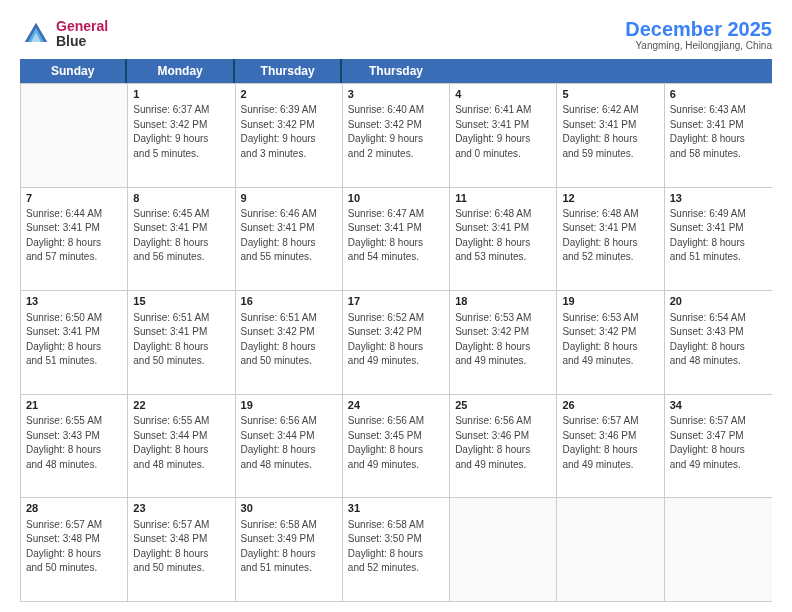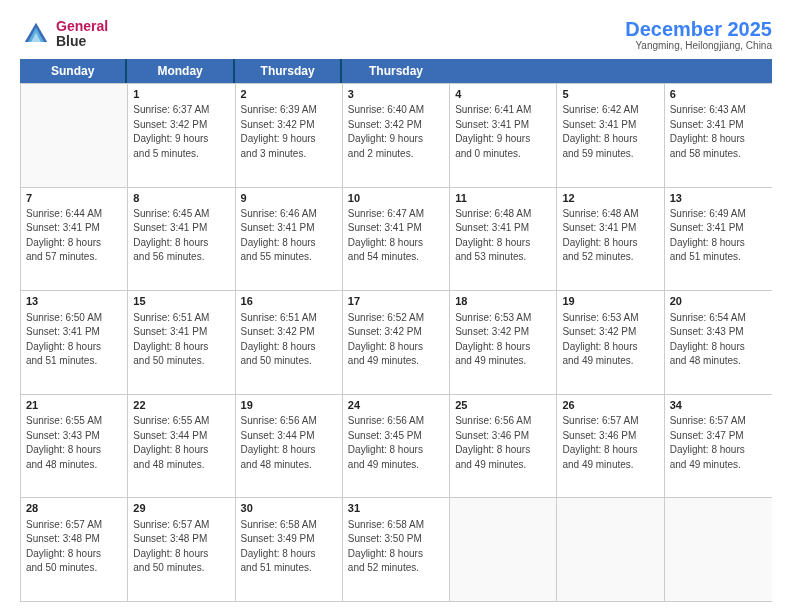--- a/index.html
+++ b/index.html
@@ -256,21 +256,21 @@
             <span class="day-num">34</span>
             <div class="day-info">Sunrise: 6:57 AM<br>Sunset: 3:47 PM<br>Daylight: 8 hours<br>and 49 minutes.</div>
           </div>
         </div>
         <div class="cal-row">
           <div class="cal-cell">
             <span class="day-num">28</span>
             <div class="day-info">Sunrise: 6:57 AM<br>Sunset: 3:48 PM<br>Daylight: 8 hours<br>and 50 minutes.</div>
           </div>
           <div class="cal-cell">
-            <span class="day-num">29</span>
+            <span class="day-num">23</span>
             <div class="day-info">Sunrise: 6:57 AM<br>Sunset: 3:48 PM<br>Daylight: 8 hours<br>and 50 minutes.</div>
           </div>
           <div class="cal-cell">
             <span class="day-num">30</span>
             <div class="day-info">Sunrise: 6:58 AM<br>Sunset: 3:49 PM<br>Daylight: 8 hours<br>and 51 minutes.</div>
           </div>
           <div class="cal-cell">
             <span class="day-num">31</span>
             <div class="day-info">Sunrise: 6:58 AM<br>Sunset: 3:50 PM<br>Daylight: 8 hours<br>and 52 minutes.</div>
           </div>

